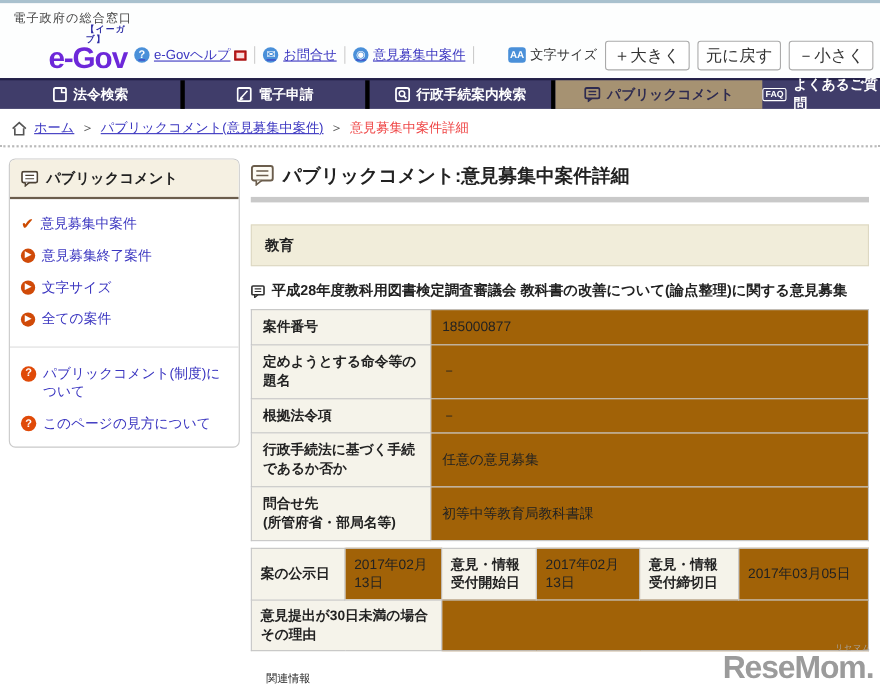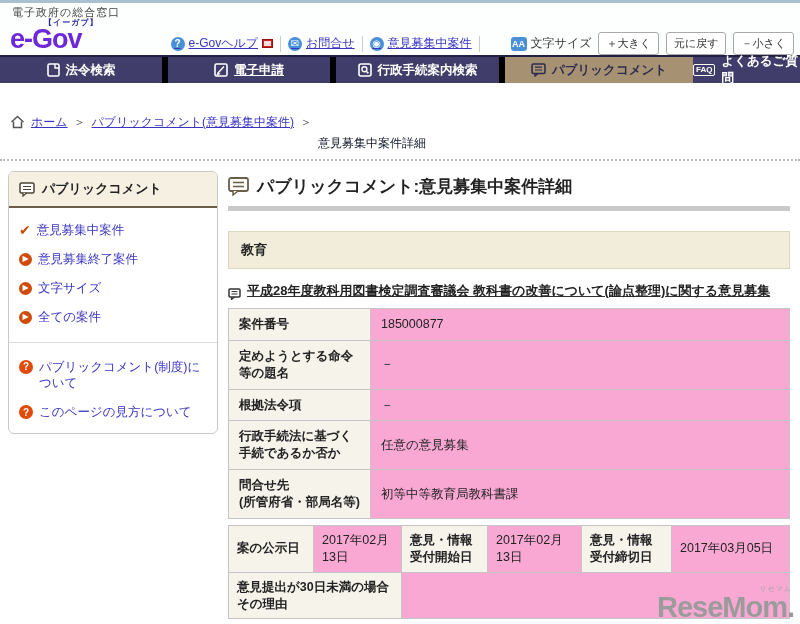--- a/index.html
+++ b/index.html
@@ -4,59 +4,59 @@
 <style>
   * { margin:0; padding:0; box-sizing:border-box; }
   html,body { background:#fff; }
   body { font-family:"Liberation Sans","DejaVu Sans",sans-serif; color:#333; }
   .page {
     position:relative; width:800px; height:624px; margin:0 auto;
     background:#fff; overflow:hidden; border-top:3px solid #a9c1ce;
   }
 
   
-  .site-header { display:flex; justify-content:space-between; align-items:flex-end;
-    height:52px; padding:4px 6px 0 10px; background:#fdfefe; }
+  .site-header { display:flex; justify-content:space-between; align-items:center;
+    height:68px; padding:4px 6px 0 10px; background:#fdfefe; }
   .logo-block { line-height:1.1; }
   .tagline { font-size:11px; color:#444; letter-spacing:1px; margin:2px 0 0 2px; }
-  .logo { cursor:pointer; position:relative; display:inline-block; }
+  .logo { cursor:pointer; position:relative; display:inline-block;margin-left:34px; }
   .logo-ruby { display:block; font-size:8px; color:#2b2ba4; font-weight:bold; margin:0 0 -2px 34px; letter-spacing:1px; }
   .logo-text { font-size:27px; font-weight:bold; color:#6d28d9; letter-spacing:-1px; font-style:normal; }
 
   .header-links { display:flex; align-items:center; gap:7px; margin-top:22px; font-size:12px; white-space:nowrap; }
   .hlink { display:inline-flex; align-items:center; gap:4px; color:#3a35c0; text-decoration:underline; cursor:pointer; }
   .circle-ic { display:inline-flex; width:14px; height:14px; border-radius:50%; background:#4a90d9;
     color:#fff; font-size:10px; font-weight:bold; align-items:center; justify-content:center; flex:0 0 auto; }
   .newwin-ic { display:inline-block; width:11px; height:9px; background:#cc2222; border:1px solid #991111; position:relative; }
   .newwin-ic:after { content:""; position:absolute; left:1px; top:1px; width:7px; height:5px; background:#fff; opacity:.85; }
   .vsep { width:1px; height:16px; background:#ccc; }
   .fontsize-label { display:inline-flex; align-items:center; gap:4px; color:#333; font-size:12px;padding-left:24px; }
   .aa-ic { display:inline-flex; width:16px; height:14px; border-radius:3px; background:#4a90d9; color:#fff;
     font-size:9px; font-weight:bold; align-items:center; justify-content:center; }
-  .fs-btn { font-size:11px; padding:3px 7px; background:#fff; border:1px solid #aaa; border-radius:3px;
+  .fs-btn { font-size:15px; padding:3px 7px; background:#fff; border:1px solid #aaa; border-radius:3px;
     color:#333; cursor:pointer; font-family:inherit; }
 
   
   .main-nav { display:flex; height:28px; background:#403d6a; border-top:2px solid #232047; }
   .nav-item { display:flex; align-items:center; justify-content:center; gap:6px;
-    color:#fff; font-size:12.5px; font-weight:bold; cursor:pointer; border-right:6px solid #000000; }
+    color:#fff; font-size:12.5px; font-weight:bold; cursor:pointer; border-right:4px solid #000000; }
   .nav-item:last-child { border-right:none; }
   .nav-item svg { display:block; }
   .nav-item.active { background:#a69272; color:#2e2b50; border-right:none; }
-  .nav-w1 { width:168px; } .nav-w2 { width:168px;text-decoration:underline; } .nav-w3 { width:169px; }
+  .nav-w1 { width:168px; } .nav-w2 { width:168px; } .nav-w3 { width:169px; }
   .nav-w4 { width:188px; } .nav-w5 { width:107px; }
   .faq-box { display:inline-block; border:1px solid currentColor; border-radius:2px;
     font-size:8px; font-weight:bold; padding:1px 2px; line-height:1; }
 
   
   .breadcrumb { display:flex; align-items:center; gap:6px; padding:9px 0 7px 10px; font-size:12px; color:#333;
     border-bottom:2px dotted #b9b9b9; }
   .crumb-link { color:#3a35c0; text-decoration:underline; cursor:pointer; }
   .crumb-sep { color:#555; }
-  .crumb-current { color:#0f172a;margin-top:43px; }
+  .crumb-current { color:#ef4444; }
 
   
   .body-wrap { display:flex; align-items:flex-start; padding:10px 8px 0 8px; gap:10px; }
 
   
   .sidebar { width:210px; border:1px solid #c9c9c9; border-radius:6px; overflow:hidden; background:#fff; flex:0 0 auto; }
   .sidebar-head { display:flex; align-items:center; gap:7px; background:#f5f0e2; padding:8px 10px;
     border-bottom:2px solid #6b5d4c; font-size:13px; font-weight:bold; color:#222; }
   .sidebar-list { list-style:none; padding:8px 8px 6px 8px; }
   .sidebar-list li { display:flex; align-items:flex-start; gap:6px; padding:6px 2px; font-size:12.5px; line-height:1.35; }
@@ -70,29 +70,29 @@
 
   
   .main { flex:1 1 auto; min-width:0; padding-right:2px; }
   .main-title-row { display:flex; align-items:center; gap:8px; padding:4px 0 8px 0; }
   .main-title { font-size:17px; font-weight:bold; color:#222; }
   .title-rule { height:5px; background:#c9c9c9; margin-bottom:20px; }
 
   .category-box { background:#f1edda; border:1px solid #ddd8c2; padding:9px 12px; font-size:13px; font-weight:bold;
     color:#222; margin-bottom:14px; }
 
-  .case-title-row { display:flex; align-items:flex-end; gap:6px; margin-bottom:8px;text-decoration:underline; }
+  .case-title-row { display:flex; align-items:center; gap:6px; margin-bottom:8px; }
   .case-title { font-size:13px; font-weight:bold; color:#222; line-height:1.3; }
 
   table { border-collapse:collapse; width:100%; table-layout:fixed; }
   .dtable { margin-bottom:6px; }
   th, td { border:1px solid #c5c5c5; font-size:12.5px; padding:7px 10px; vertical-align:middle; text-align:left; line-height:1.35; }
   th { background:#f5f3ea; font-weight:bold; color:#222; }
-  td { background:#f9a8d4; color:#222; }
-  .col-label { width:142px; }
+  td { background:#a16207; color:#222; }
+  .col-label { width:163px; }
 
   .date-table { margin-top:6px; margin-bottom:18px; }
   .date-table th, .date-table td { padding:6px 8px; }
 
   .related-heading { font-size:10px; color:#222; margin:14px 0 7px 14px; }
 
   
   .watermark { position:absolute; right:6px; top:581px; color:#9b9b9b; pointer-events:none; }
   .wm-ruby { display:block; text-align:right; font-size:7px; letter-spacing:1px; margin-right:2px; color:#a8a8a8; }
   .wm-text { font-size:29px; font-weight:bold; letter-spacing:-1px; line-height:0.9;margin-top:48px; }

